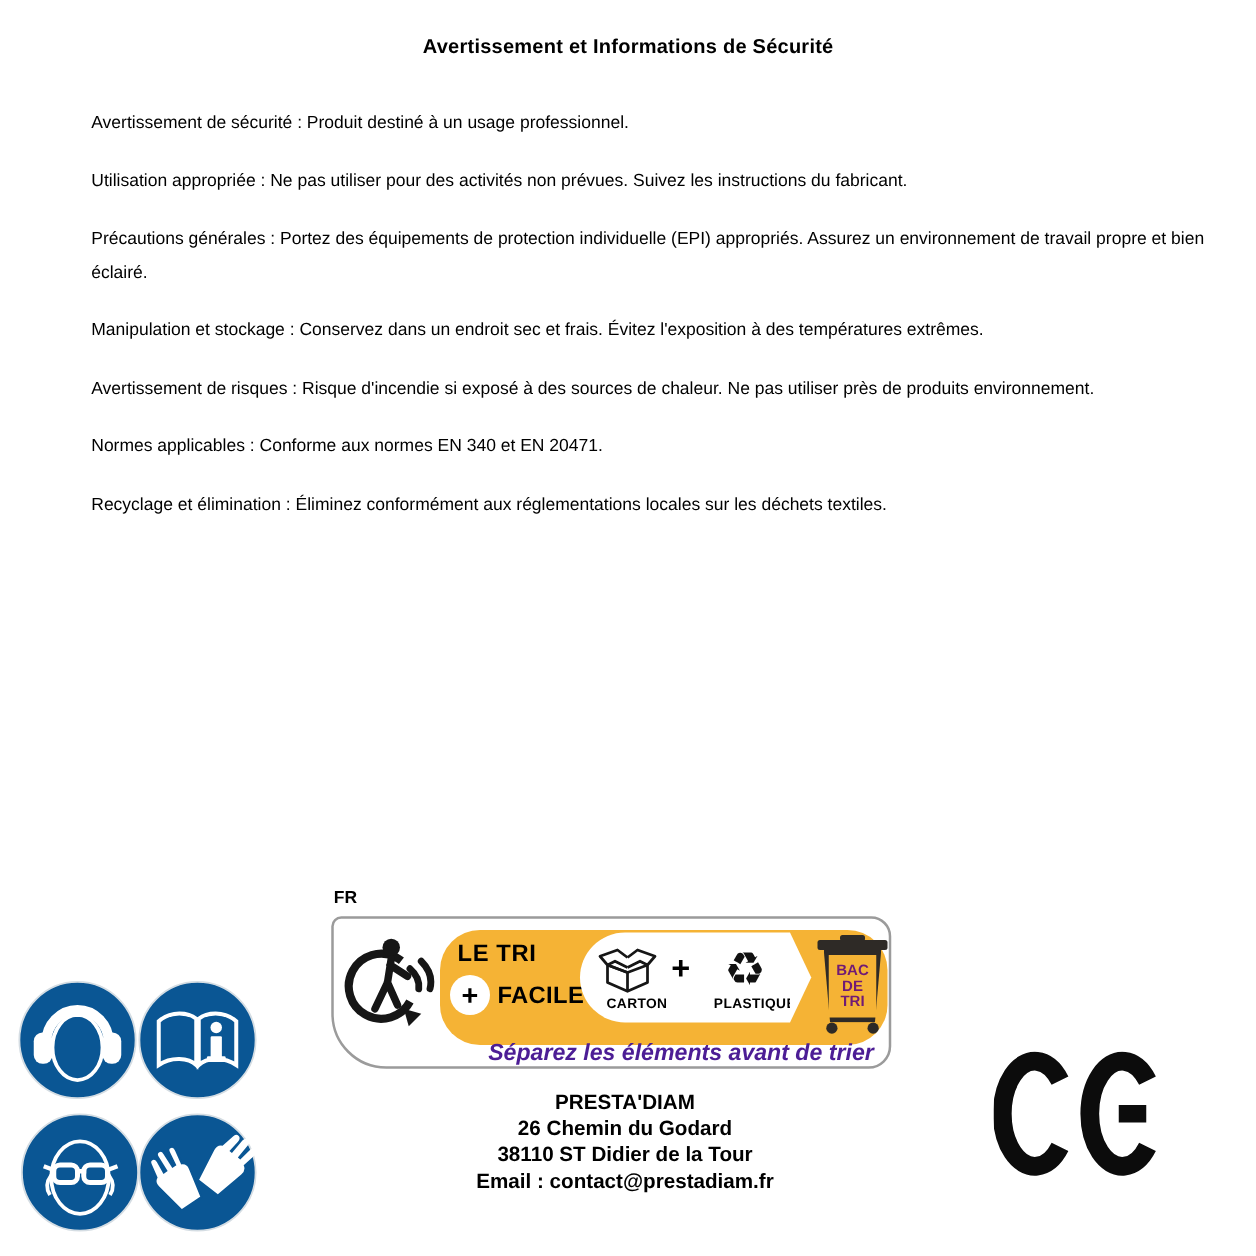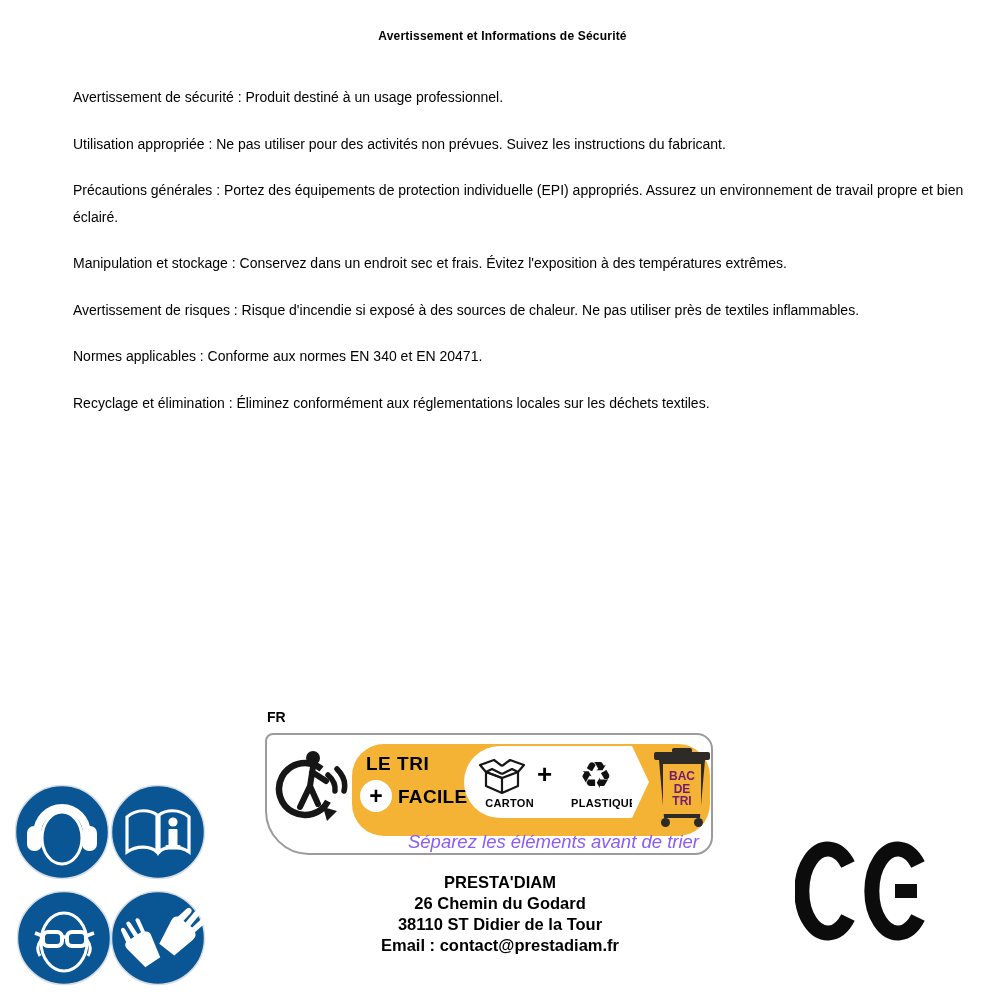--- a/index.html
+++ b/index.html
@@ -1,20 +1,20 @@
 <!DOCTYPE html>
 <html><head>
 <meta charset="utf-8">
 <style>
   html,body{margin:0;padding:0;background:#fff;}
   .sheet{position:relative;width:1005px;height:1005px;background:#ffffff;
          font-family:"Liberation Sans",sans-serif;color:#000;overflow:hidden;}
 
   .title{position:absolute;top:29px;left:0;width:100%;text-align:center;
-         font-size:12px;font-weight:bold;letter-spacing:.2px;}
+         font-size:16px;font-weight:bold;letter-spacing:.2px;}
 
   .body-text{position:absolute;left:73px;top:84px;width:900px;
              font-size:14px;line-height:26.5px;}
   .body-text p{margin:0 0 20px 0;}
 
   
   .micon{position:absolute;width:96px;height:96px;}
   #micon-1{left:14px;top:784px;} #micon-2{left:110px;top:784px;}
   #micon-3{left:16px;top:890px;} #micon-4{left:110px;top:890px;}
 
@@ -43,43 +43,43 @@
   .recycle-glyph{font-size:37px;line-height:40px;color:#111;}
   .bin{position:absolute;left:302px;top:4px;width:56px;height:80px;}
   .bin-knob{position:absolute;left:18px;top:0;width:20px;height:5px;background:#2e2a26;border-radius:2px;}
   .bin-lid{position:absolute;left:0;top:4px;width:56px;height:8px;background:#2e2a26;border-radius:2px;}
   .bin-body{position:absolute;left:5px;top:12px;width:46px;height:58px;border:4px solid #2e2a26;
             box-sizing:border-box;clip-path:polygon(0 0,100% 0,89% 100%,11% 100%);
             display:flex;flex-direction:column;align-items:center;justify-content:center;
             font-size:12px;line-height:12.5px;font-weight:800;color:#701a75;}
   .bin-wheel{position:absolute;bottom:1px;width:9px;height:9px;background:#2e2a26;border-radius:50%;}
   .bin-wheel.l{left:7px;} .bin-wheel.r{right:7px;}
-  .tri-note{position:absolute;right:12px;top:96px;font-style:italic;font-weight:400;
-            font-size:18.5px;color:#8b5cf6;text-align:right;}
+  .tri-note{position:absolute;right:12px;top:96px;font-style:italic;font-weight:700;
+            font-size:18.5px;color:#4c1d95;text-align:right;}
 
   
   .responsible{position:absolute;left:255px;top:872px;width:490px;text-align:center;
                font-weight:bold;font-size:16.5px;line-height:21px;}
 
   
   .ce{position:absolute;left:795px;top:841px;}
 </style>
 </head>
 <body>
 
 <div class="sheet">
 
   <div class="title">Avertissement et Informations de Sécurité</div>
 
   <div class="body-text">
     <p>Avertissement de sécurité : Produit destiné à un usage professionnel.</p>
     <p>Utilisation appropriée : Ne pas utiliser pour des activités non prévues. Suivez les instructions du fabricant.</p>
     <p>Précautions générales : Portez des équipements de protection individuelle (EPI) appropriés. Assurez un environnement de travail propre et bien éclairé.</p>
     <p>Manipulation et stockage : Conservez dans un endroit sec et frais. Évitez l'exposition à des températures extrêmes.</p>
-    <p>Avertissement de risques : Risque d'incendie si exposé à des sources de chaleur. Ne pas utiliser près de textiles inflammables.</p>
+    <p>Avertissement de risques : Risque d'incendie si exposé à des sources de chaleur. Ne pas utiliser près de produits environnement.</p>
     <p>Normes applicables : Conforme aux normes EN 340 et EN 20471.</p>
     <p>Recyclage et élimination : Éliminez conformément aux réglementations locales sur les déchets textiles.</p>
   </div>
 
   <div class="micon" id="micon-1">
     <svg width="96" height="96" viewBox="0 0 96 96">
       <circle cx="48" cy="48" r="46.5" fill="#0a5694" stroke="#d5dde3" stroke-width="1.5"></circle>
       <ellipse cx="48" cy="54" rx="20" ry="26" fill="none" stroke="#fff" stroke-width="3"></ellipse>
       <path d="M23,50 A25,26 0 0 1 73,50" fill="none" stroke="#fff" stroke-width="8"></path>
       <rect x="13" y="42" width="15" height="25" rx="7" fill="#fff"></rect>

